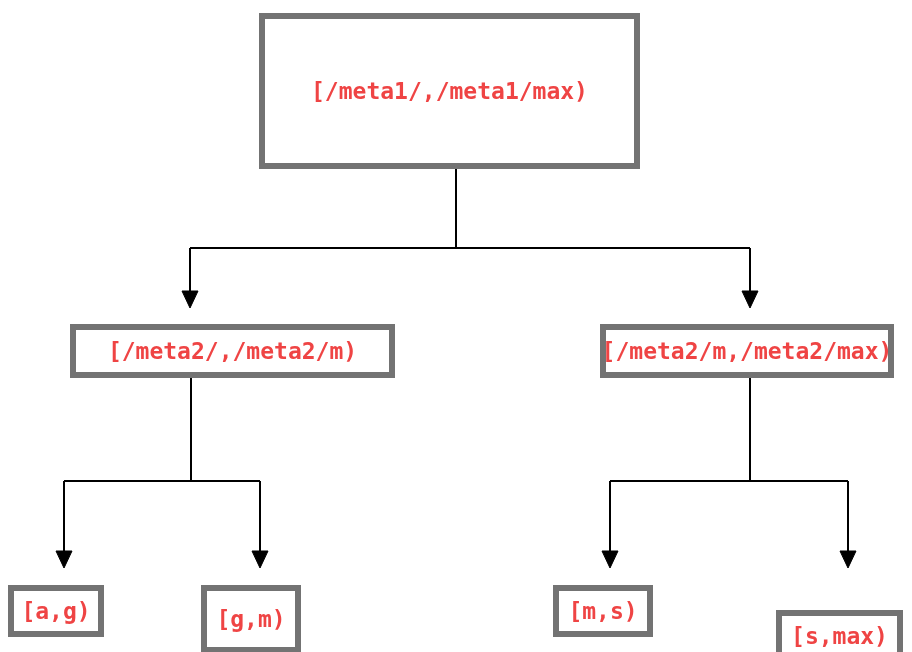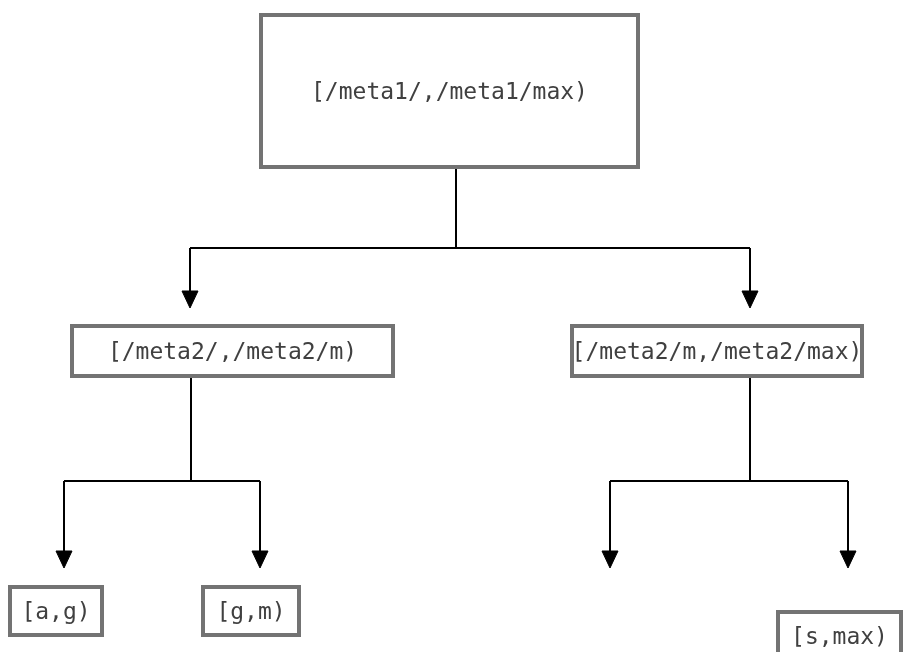--- a/index.html
+++ b/index.html
@@ -26,36 +26,36 @@
     stroke: #000000;
     stroke-width: 2;
   }
   .connectors polygon {
     fill: #000000;
     stroke: #000000;
   }
   .node {
     position: absolute;
     box-sizing: border-box;
-    border: 4px solid #737373;
+    border: 6px solid #737373;
     background: #ffffff;
-    color: #404040;
+    color: #ef4444;
     display: flex;
     align-items: center;
     justify-content: center;
-    font-weight: normal;
+    font-weight: bold;
     font-size: 23px;
     line-height: 1;
     white-space: nowrap;
   }
   .n-root       { left: 259px; top: 13px;  width: 381px; height: 156px; }
   .n-left       { left: 22px;  top: 324px; width: 325px; height: 54px; margin-left: 48px; }
-  .n-right      { left: 570px; top: 324px; width: 294px; height: 54px; }
+  .n-right      { left: 600px; top: 324px; width: 294px; height: 54px; }
   .n-leaf-ag    { left: 8px;   top: 585px; width: 96px; height: 52px; }
-  .n-leaf-gm    { left: 201px; top: 585px; width: 100px; height: 52px; }
+  .n-leaf-gm    { left: 201px; top: 585px; width: 100px; height: 68px; }
   .n-leaf-ms    { left: 553px; top: 585px; width: 100px; height: 52px; }
   .n-leaf-smax  { left: 776px; top: 610px; width: 127px; height: 52px; }
 </style>
 </head>
 <body>
 
 <div class="diagram">
 
   <svg class="connectors" viewBox="0 0 912 652" xmlns="http://www.w3.org/2000/svg">
 
@@ -90,16 +90,17 @@
   <div class="node n-root">[/meta1/,/meta1/max)</div>
 
   <div class="node n-left">[/meta2/,/meta2/m)</div>
 
   <div class="node n-right">[/meta2/m,/meta2/max)</div>
 
   <div class="node n-leaf-ag">[a,g)</div>
 
   <div class="node n-leaf-gm">[g,m)</div>
 
+  <div class="node n-leaf-ms">[m,s)</div>
 
   <div class="node n-leaf-smax">[s,max)</div>
 
 </div>
 
 </body></html>

